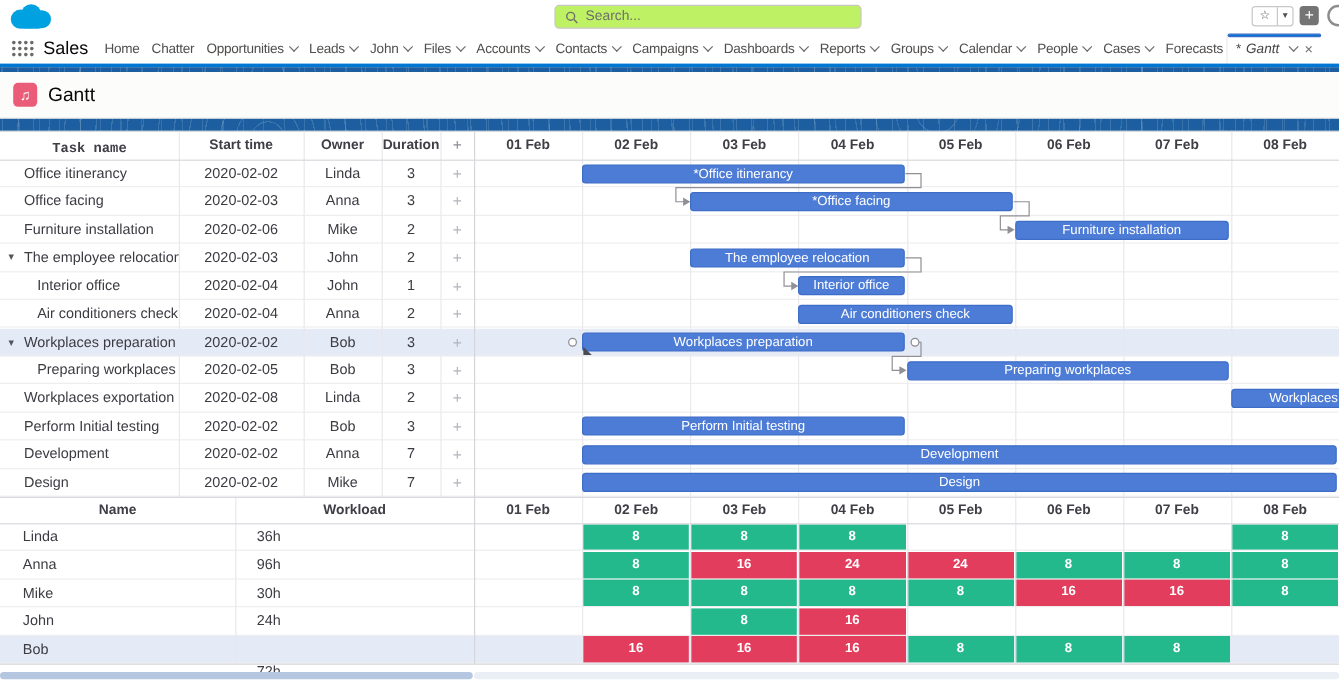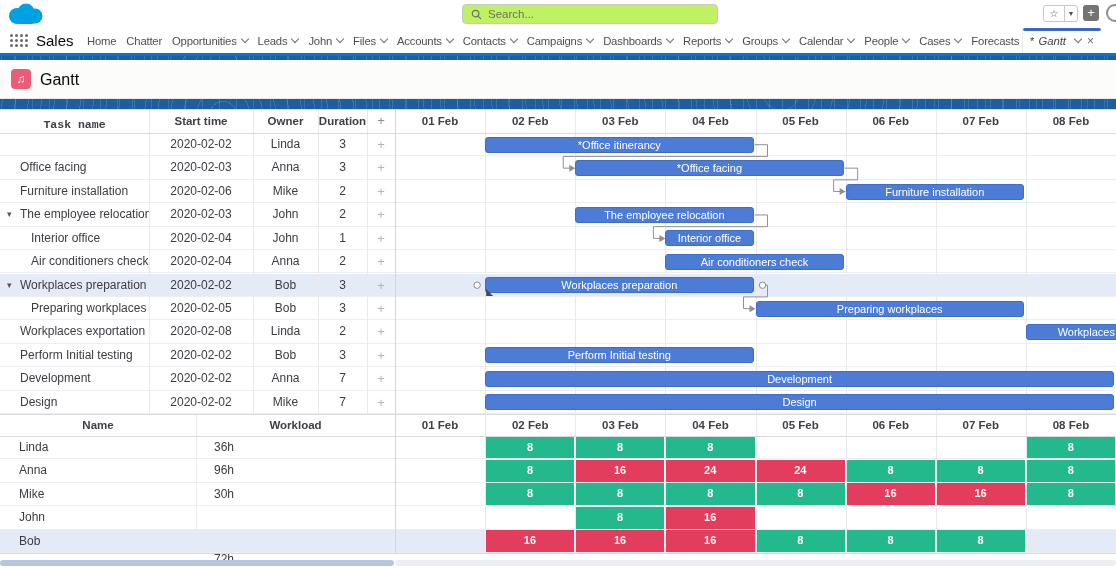--- a/index.html
+++ b/index.html
@@ -181,20 +181,21 @@
   <div class="abs" id="brandline"></div>
 
   <div class="abs band" id="band1"></div>
   <div class="abs" id="pagehead"></div>
   <div class="abs" id="pageicon">♫</div>
   <div class="abs" id="pagetitle">Gantt</div>
   <div class="abs band" id="band2"></div>
 
   <div class="abs" id="canvas" style="left:0;top:109px;width:1116px;height:459px;">
       <div class="abs task-row" style="left: 0px; top: 24px; width: 1116px; height: 23.4167px;">
+        <div class="abs grid-cell" style="left: 0px; top: 0px; width: 149px; height: 23.4167px; line-height: 23.4167px;"><span style="padding-left: 20px;">Office itinerancy</span></div>
         <div class="abs grid-cell center" style="left: 149px; top: 0px; width: 104px; height: 23.4167px; line-height: 23.4167px;">2020-02-02</div>
         <div class="abs grid-cell center" style="left: 253px; top: 0px; width: 65px; height: 23.4167px; line-height: 23.4167px;">Linda</div>
         <div class="abs grid-cell center" style="left: 318px; top: 0px; width: 49px; height: 23.4167px; line-height: 23.4167px;">3</div>
         <div class="abs plus-ico" style="left: 367px; top: 0px; width: 28px; height: 23.4167px; line-height: 23.4167px;">+</div>
       </div>
       <div class="abs task-row" style="left: 0px; top: 47.4167px; width: 1116px; height: 23.4167px;">
         <div class="abs grid-cell" style="left: 0px; top: 0px; width: 149px; height: 23.4167px; line-height: 23.4167px;"><span style="padding-left: 20px;">Office facing</span></div>
         <div class="abs grid-cell center" style="left: 149px; top: 0px; width: 104px; height: 23.4167px; line-height: 23.4167px;">2020-02-03</div>
         <div class="abs grid-cell center" style="left: 253px; top: 0px; width: 65px; height: 23.4167px; line-height: 23.4167px;">Anna</div>
         <div class="abs grid-cell center" style="left: 318px; top: 0px; width: 49px; height: 23.4167px; line-height: 23.4167px;">3</div>
@@ -295,20 +296,21 @@
         <div class="abs wcell" style="left: 485.625px; top: 0.5px; width: 88.625px; height: 21.9px; line-height: 21.9px; background: rgb(35, 185, 140);">8</div>
         <div class="abs wcell" style="left: 575.75px; top: 0.5px; width: 88.625px; height: 21.9px; line-height: 21.9px; background: rgb(35, 185, 140);">8</div>
         <div class="abs wcell" style="left: 665.875px; top: 0.5px; width: 88.625px; height: 21.9px; line-height: 21.9px; background: rgb(35, 185, 140);">8</div>
         <div class="abs wcell" style="left: 756px; top: 0.5px; width: 88.625px; height: 21.9px; line-height: 21.9px; background: rgb(35, 185, 140);">8</div>
         <div class="abs wcell" style="left: 846.125px; top: 0.5px; width: 88.625px; height: 21.9px; line-height: 21.9px; background: rgb(226, 61, 92);">16</div>
         <div class="abs wcell" style="left: 936.25px; top: 0.5px; width: 88.625px; height: 21.9px; line-height: 21.9px; background: rgb(226, 61, 92);">16</div>
         <div class="abs wcell" style="left: 1026.38px; top: 0.5px; width: 88.625px; height: 21.9px; line-height: 21.9px; background: rgb(35, 185, 140);">8</div>
       </div>
       <div class="abs task-row" style="left: 0px; top: 397.2px; width: 1116px; height: 23.4px;">
         <div class="abs grid-cell" style="left: 0px; top: 0px; width: 196px; height: 23.4px; line-height: 23.4px; padding-left: 19px;">John</div>
+        <div class="abs grid-cell" style="left: 196px; top: 0px; width: 199px; height: 23.4px; line-height: 23.4px; padding-left: 18px;">24h</div>
         <div class="abs wcell" style="left: 575.75px; top: 0.5px; width: 88.625px; height: 21.9px; line-height: 21.9px; background: rgb(35, 185, 140);">8</div>
         <div class="abs wcell" style="left: 665.875px; top: 0.5px; width: 88.625px; height: 21.9px; line-height: 21.9px; background: rgb(226, 61, 92);">16</div>
       </div>
       <div class="abs task-row sel" style="left: 0px; top: 420.6px; width: 1116px; height: 23.4px;">
         <div class="abs grid-cell" style="left: 0px; top: 0px; width: 196px; height: 23.4px; line-height: 23.4px; padding-left: 19px;">Bob</div>
         <div class="abs grid-cell" style="left: 196px; top: 0px; width: 199px; height: 23.4px; line-height: 23.4px; padding-left: 18px; margin-top: 18px;">72h</div>
         <div class="abs wcell" style="left: 485.625px; top: 0.5px; width: 88.625px; height: 21.9px; line-height: 21.9px; background: rgb(226, 61, 92);">16</div>
         <div class="abs wcell" style="left: 575.75px; top: 0.5px; width: 88.625px; height: 21.9px; line-height: 21.9px; background: rgb(226, 61, 92);">16</div>
         <div class="abs wcell" style="left: 665.875px; top: 0.5px; width: 88.625px; height: 21.9px; line-height: 21.9px; background: rgb(226, 61, 92);">16</div>
         <div class="abs wcell" style="left: 756px; top: 0.5px; width: 88.625px; height: 21.9px; line-height: 21.9px; background: rgb(35, 185, 140);">8</div>

